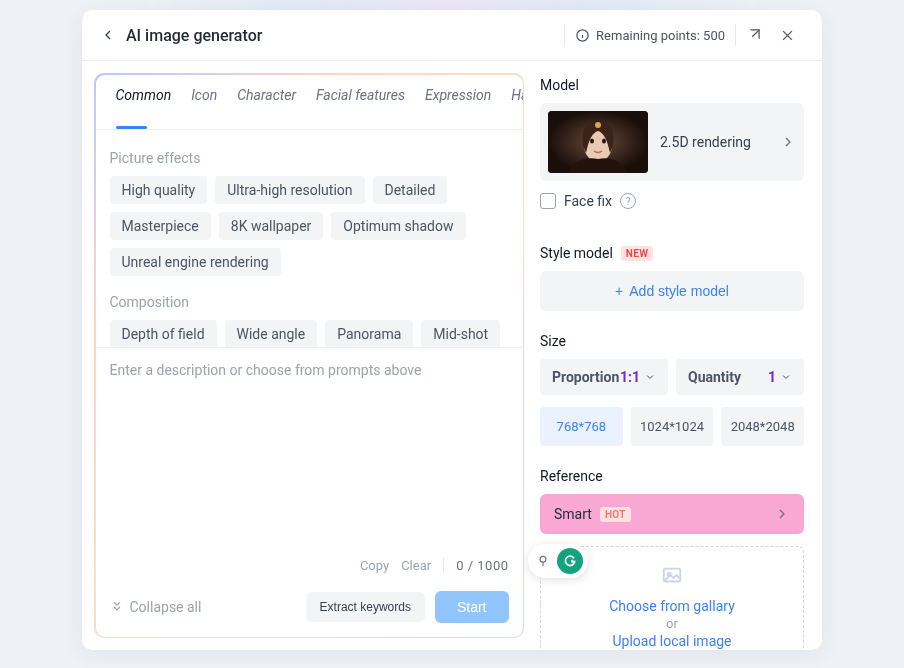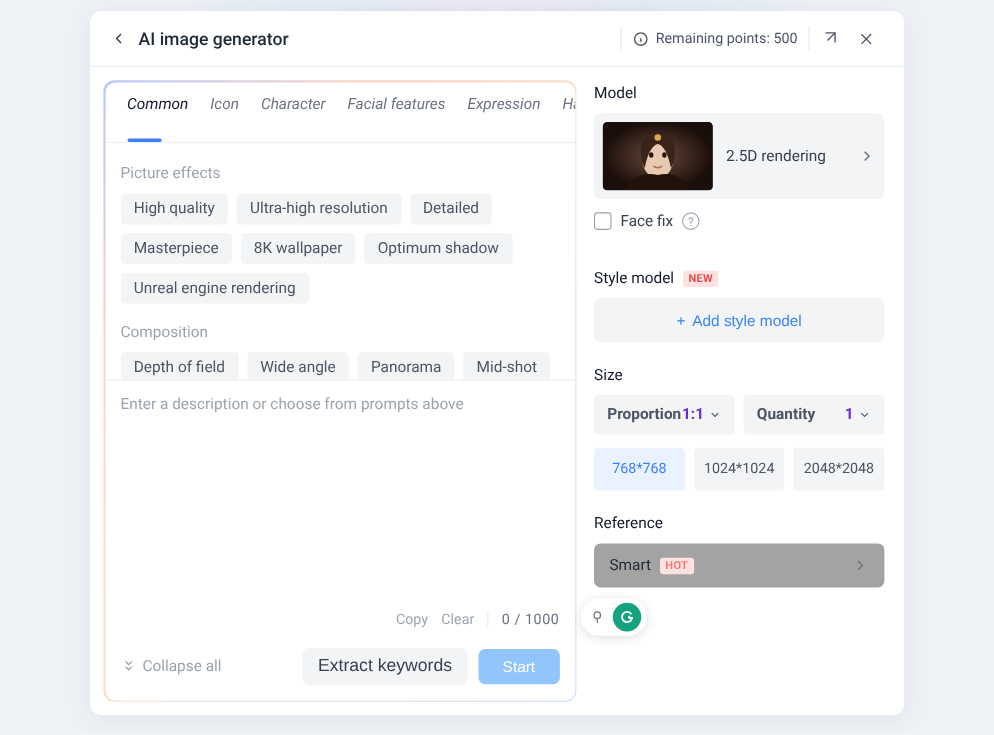--- a/index.html
+++ b/index.html
@@ -75,21 +75,21 @@
 .desc-input { flex:1; width:100%; border:none; outline:none; resize:none; font-family:inherit; font-size:14px; color:#111827; }
 .desc-input::placeholder { color:#9ca3af; }
 .desc-actions { display:flex; align-items:center; justify-content:flex-end; gap:12px; color:#9ca3af; font-size:13px; }
 .desc-actions .divider { width:1px; height:14px; background:#e5e7eb; }
 .desc-actions span { cursor:pointer; }
 .counter { color:#6b7280; letter-spacing:.5px; }
 
 .bottom-bar { display:flex; align-items:center; justify-content:space-between; padding: 8px 14px 14px; }
 .collapse { display:flex; align-items:center; gap:6px; color:#9ca3af; cursor:pointer; font-size:14px; }
 .bottom-right { display:flex; gap:10px; align-items:center; }
-.btn-ghost { background:#f3f4f6; color:#374151; padding:8px 14px; border-radius:6px; border:none; cursor:pointer; font-size:16px; }
+.btn-ghost { background:#f3f4f6; color:#374151; padding:8px 14px; border-radius:6px; border:none; cursor:pointer; font-size:12px; }
 .btn-primary { background:#93c5fd; color:#fff; padding:8px 22px; border-radius:6px; border:none; cursor:not-allowed; font-size:14px; font-weight:500; }
 
 .right { flex:1; padding: 16px 18px 0 4px; overflow-y:auto; }
 .section-title { font-size:14px; color:#111827; margin-bottom:10px; display:flex; align-items:center; gap:8px; }
 .model-card { background:#f3f4f6; border-radius:6px; padding:8px; display:flex; align-items:center; gap:12px; cursor:pointer; margin-bottom:12px; }
 .model-thumb { width:100px; height:62px; border-radius:4px; overflow:hidden; background:#333; }
 .model-thumb svg { width:100%; height:100%; display:block; }
 .model-label { flex:1; font-size:14px; color:#374151; }
 
 .checkbox-row { display:flex; align-items:center; gap:8px; color:#374151; font-size:14px; margin-bottom:36px; cursor:pointer; }
@@ -102,21 +102,21 @@
 .add-style { border:none; background:#f3f4f6; color:#3b82f6; width:100%; padding:12px; border-radius:6px; font-size:14px; cursor:pointer; display:flex; align-items:center; justify-content:center; gap:6px; margin-bottom:22px; }
 
 .size-row { display:flex; gap:8px; margin-bottom:12px;font-weight:bold; }
 .size-sel { flex:1; background:#f3f4f6; border-radius:4px; padding:10px 12px; display:flex; align-items:center; justify-content:space-between; cursor:pointer; font-size:14px; color:#4b5563; }
 .size-sel .val { color:#6d28d9; display:flex; align-items:center; gap:4px; }
 
 .dims { display:flex; gap:8px; margin-bottom:22px; }
 .dim { flex:1; background:#f3f4f6; border-radius:4px; padding:12px 6px; text-align:center; font-size:13px; color:#4b5563; cursor:pointer; white-space:nowrap; }
 .dim.active { background:#eaf1ff; color:#3b82f6; }
 
-.smart-row { background:#a3a3a3; border-radius:6px; padding:12px 14px; display:flex; align-items:center; gap:8px; cursor:pointer; margin-bottom:12px; }
+.smart-row { background:#f9a8d4; border-radius:6px; padding:12px 14px; display:flex; align-items:center; gap:8px; cursor:pointer; margin-bottom:12px; }
 .smart-row .spacer { flex:1; }
 
 .dropzone { border:1px dashed #d1d5db; border-radius:6px; padding:18px 10px 2px; text-align:center; }
 .dz-img { color:#cbd5e1; font-size:20px; margin-bottom:6px; }
 .dz-link { color:#3b82f6; font-size:14px; cursor:pointer; display:block; }
 .dz-or { color:#9ca3af; font-size:13px; margin:2px 0; display:block; }
 
 .floaty {
   position:absolute; left:446px; top:534px;
   display:flex; align-items:center; background:#fff;
@@ -302,20 +302,32 @@
 
       <div class="section-title">Reference</div>
       <div class="smart-row">
         <span>Smart</span>
         <span class="badge hot">HOT</span>
         <span class="spacer"></span>
         <svg width="16" height="16" viewBox="0 0 24 24" fill="none" stroke="#6b7280" stroke-width="2">
             <polyline points="9 6 15 12 9 18"></polyline>
           </svg>
       </div>
+      <div class="dropzone">
+        <div class="dz-img">
+          <svg width="22" height="22" viewBox="0 0 24 24" fill="none" stroke="#cbd5e1" stroke-width="2">
+              <rect x="3" y="4" width="18" height="14" rx="2"></rect>
+              <circle cx="9" cy="10" r="1.6"></circle>
+              <path d="M4 17 L10 11 L14 14 L17 11 L20 14"></path>
+            </svg>
+        </div>
+        <span class="dz-link">Choose from gallary</span>
+        <span class="dz-or">or</span>
+        <span class="dz-link">Upload local image</span>
+      </div>
     </div>
 
   </div>
 
   <div class="floaty">
     <span class="ind">
       <svg width="14" height="14" viewBox="0 0 24 24" fill="none" stroke="#6b7280" stroke-width="2">
           <circle cx="12" cy="9" r="5"></circle>
           <line x1="12" y1="14" x2="12" y2="21"></line>
         </svg>

